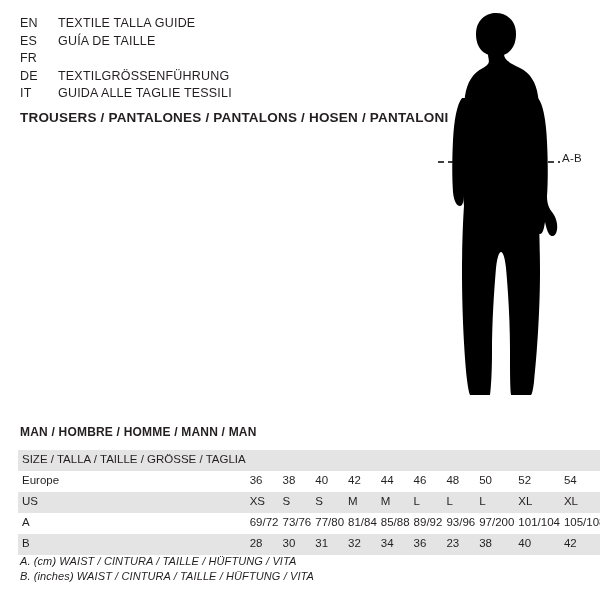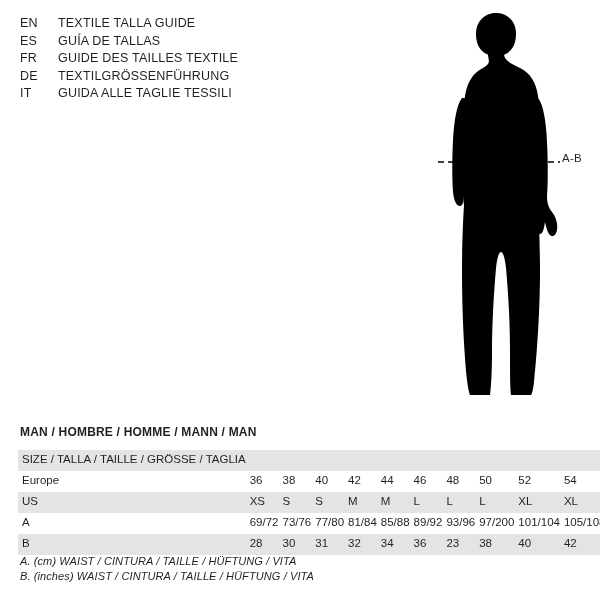--- a/index.html
+++ b/index.html
@@ -124,36 +124,36 @@
 
 <div class="page">
 
   <div class="lang-block">
     <div class="lang-row">
       <span class="lang-code">EN</span>
       <span class="lang-text">TEXTILE TALLA GUIDE</span>
     </div>
     <div class="lang-row">
       <span class="lang-code">ES</span>
-      <span class="lang-text">GUÍA DE TALLAS</span>
+      <span class="lang-text">GUÍA DE TAILLE</span>
     </div>
     <div class="lang-row">
       <span class="lang-code">FR</span>
-      <span class="lang-text">GUIDE DES TAILLES TEXTILE</span>
     </div>
     <div class="lang-row">
       <span class="lang-code">DE</span>
       <span class="lang-text">TEXTILGRÖSSENFÜHRUNG</span>
     </div>
     <div class="lang-row">
       <span class="lang-code">IT</span>
       <span class="lang-text">GUIDA ALLE TAGLIE TESSILI</span>
     </div>
   </div>
 
+  <div class="section-title">TROUSERS / PANTALONES / PANTALONS / HOSEN / PANTALONI</div>
 
   <div class="figure-wrap">
     <svg class="figure-svg" width="200" height="400" viewBox="0 0 200 400" xmlns="http://www.w3.org/2000/svg">
       <g fill="#000000">
 
         <path d="M76 24 C76 10, 86 3, 96 3 C106 3, 116 10, 116 24 C116 36, 110 46, 96 46 C82 46, 76 36, 76 24 Z"></path>
 
         <path d="M88 44 L104 44 C104 50, 110 53, 120 58 C130 63, 136 72, 138 86
                  C140 102, 141 126, 141 150
                  C141 170, 140 186, 139 196

